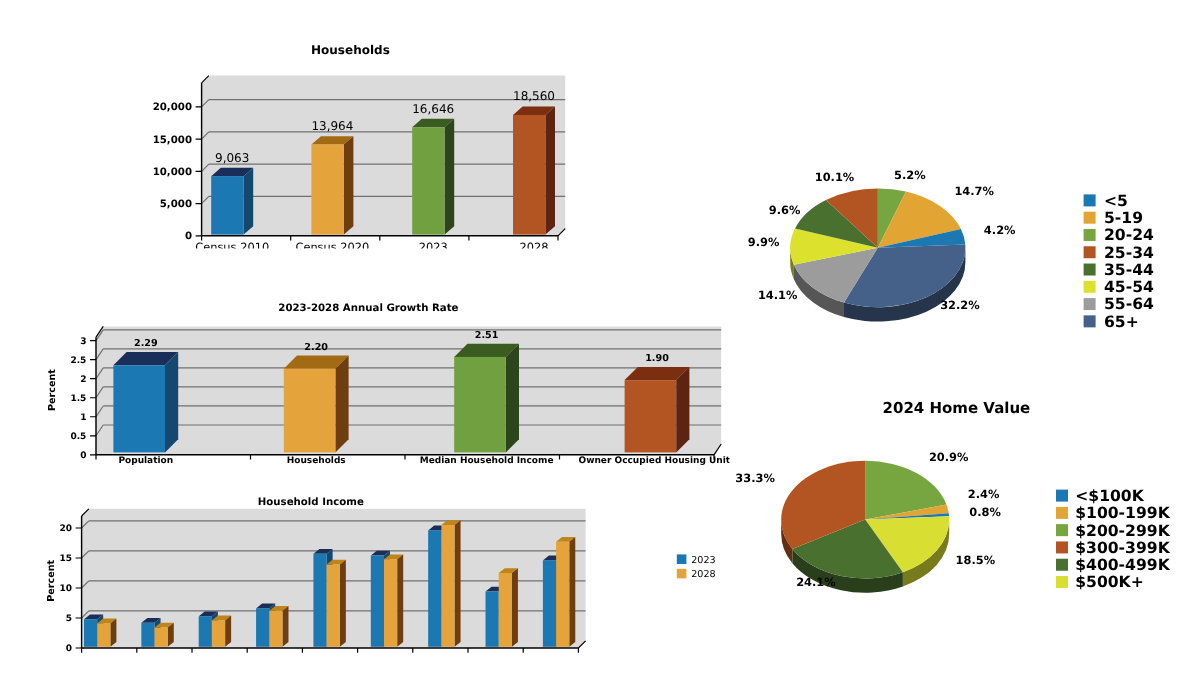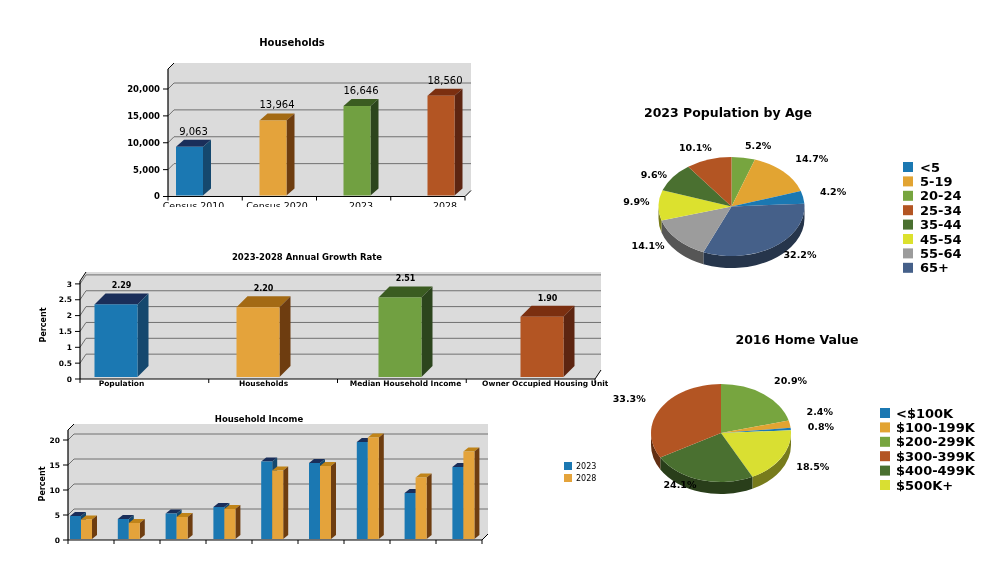--- a/index.html
+++ b/index.html
@@ -12,22 +12,21 @@
   .t-med{font-size:10px;}
   .t-big{font-size:12.5px;}
 </style>
 </head>
 <body>
 
 <div id="page">
   <div class="chart-title t-med" style="left:284px;top:37px;">Households</div>
   <div class="chart-title t-small" style="left:299px;top:252px;">2023-2028 Annual Growth Rate</div>
   <div class="chart-title t-small" style="left:251px;top:414px;text-align:right;">Household Income</div>
-  <div class="chart-title t-big" style="left:720px;top:105px;">2023 Population by Age</div>
-  <div class="chart-title t-big" style="left:789px;top:332px;">2016 Home Value</div>
+  <div class="chart-title t-big" style="left:789px;top:332px;">2024 Home Value</div>
 
   <svg id="svg-households" class="chart-svg" style="left:80px;top:35px;" width="420" height="172">
       <polygon points="80,34 86,28 383,28 383,155.5 377,161.5 80,161.5" fill="#DBDBDB"></polygon>
       <line x1="75" y1="161.5" x2="80" y2="161.5" stroke="#000000" stroke-width="1"></line>
       <text x="72" y="164.475" font-size="8.5" text-anchor="end" font-weight="700" fill="#000" font-family="&quot;DejaVu Sans&quot;,sans-serif">0</text>
       <line x1="86" y1="128.625" x2="383" y2="128.625" stroke="#707070" stroke-width="1"></line>
       <line x1="80" y1="134.625" x2="86" y2="128.625" stroke="#707070" stroke-width="1"></line>
       <line x1="75" y1="134.625" x2="80" y2="134.625" stroke="#000000" stroke-width="1"></line>
       <text x="72" y="137.6" font-size="8.5" text-anchor="end" font-weight="700" fill="#000" font-family="&quot;DejaVu Sans&quot;,sans-serif">5,000</text>
       <line x1="86" y1="101.75" x2="383" y2="101.75" stroke="#707070" stroke-width="1"></line>

